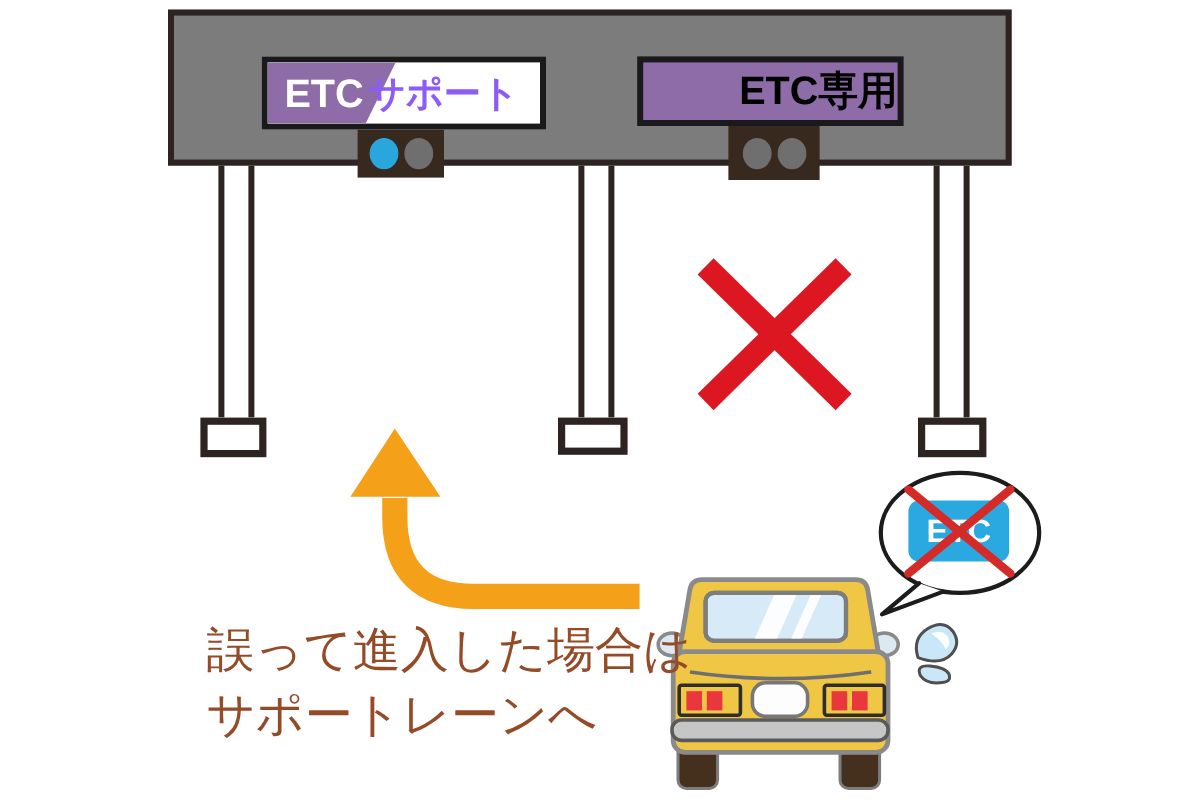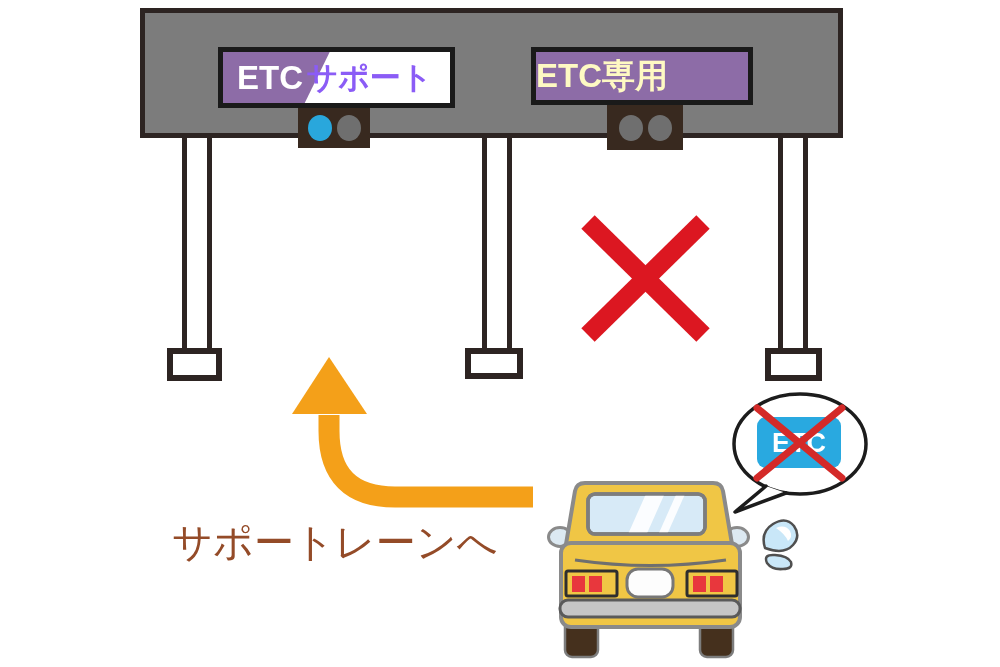--- a/index.html
+++ b/index.html
@@ -18,21 +18,21 @@
   .lamp.off{width:24px;height:26px;background:#6F6F6F;}
   .sign{position:absolute;border:5px solid #1A1A1A;box-sizing:border-box;background:#fff;z-index:4;overflow:hidden;}
   #sign-support{left:218px;top:47px;width:237px;height:61px;}
   #sign-support .purple-wedge{position:absolute;left:0;top:0;width:100%;height:100%;
     background:#8D6CA7;clip-path:polygon(0 0,47% 0,36% 100%,0 100%);}
   #sign-support .seg{position:absolute;top:0;height:100%;display:flex;align-items:center;justify-content:center;
     font-weight:bold;font-size:33px;letter-spacing:0;}
   #sign-support .seg-etc{left:0;width:94px;color:#fff;}
   #sign-support .seg-support{left:79px;width:135px;color:#8b5cf6;font-size:31px;}
   #sign-etconly{left:531px;top:47px;width:222px;height:58px;background:#8D6CA7;
-    display:flex;align-items:center;justify-content:flex-start;color:#fef9c3;font-weight:bold;font-size:33px;}
+    display:flex;align-items:center;justify-content:flex-end;color:#000000;font-weight:bold;font-size:33px;}
   .pillar{position:absolute;top:138px;height:210px;width:30px;box-sizing:border-box;background:#fff;
     border-left:5px solid #2D2422;border-right:5px solid #2D2422;z-index:1;}
   #pillar-left{left:182px;} #pillar-mid{left:482px;} #pillar-right{left:778px;}
   .foot{position:absolute;background:#fff;border:6px solid #2D2422;box-sizing:border-box;z-index:1;}
   #foot-left{left:167px;top:348px;width:55px;height:33px;}
   #foot-mid{left:465px;top:348px;width:58px;height:31px;}
   #foot-right{left:765px;top:348px;width:57px;height:33px;}
   
   .abs{position:absolute;}
   
@@ -131,16 +131,17 @@
     </g>
   </svg>
 
   <svg class="abs" style="left:752px;top:512px;" width="55" height="65" viewBox="0 0 55 65">
     <path d="M 13 36 Q 8 20 21 12 Q 34 4 42 14 Q 49 24 41 33 Q 32 43 13 36 Z" fill="#C9E7F8" stroke="#4F4F4F" stroke-width="2.5" stroke-linejoin="round"></path>
     <path d="M 24 16 Q 33 12 38 19 Q 41 25 36 29 Q 33 22 24 16 Z" fill="#FFFFFF" stroke="none"></path>
     <path d="M 15 51 Q 11 42 23 43 Q 36 44 39 50 Q 41 57 31 57 Q 20 58 15 51 Z" fill="#C9E7F8" stroke="#4F4F4F" stroke-width="2.5" stroke-linejoin="round"></path>
   </svg>
 
   <div id="caption">
+    <div>誤って進入した場合は</div>
     <div>サポートレーンへ</div>
   </div>
 
 </div>
 
 </body></html>

